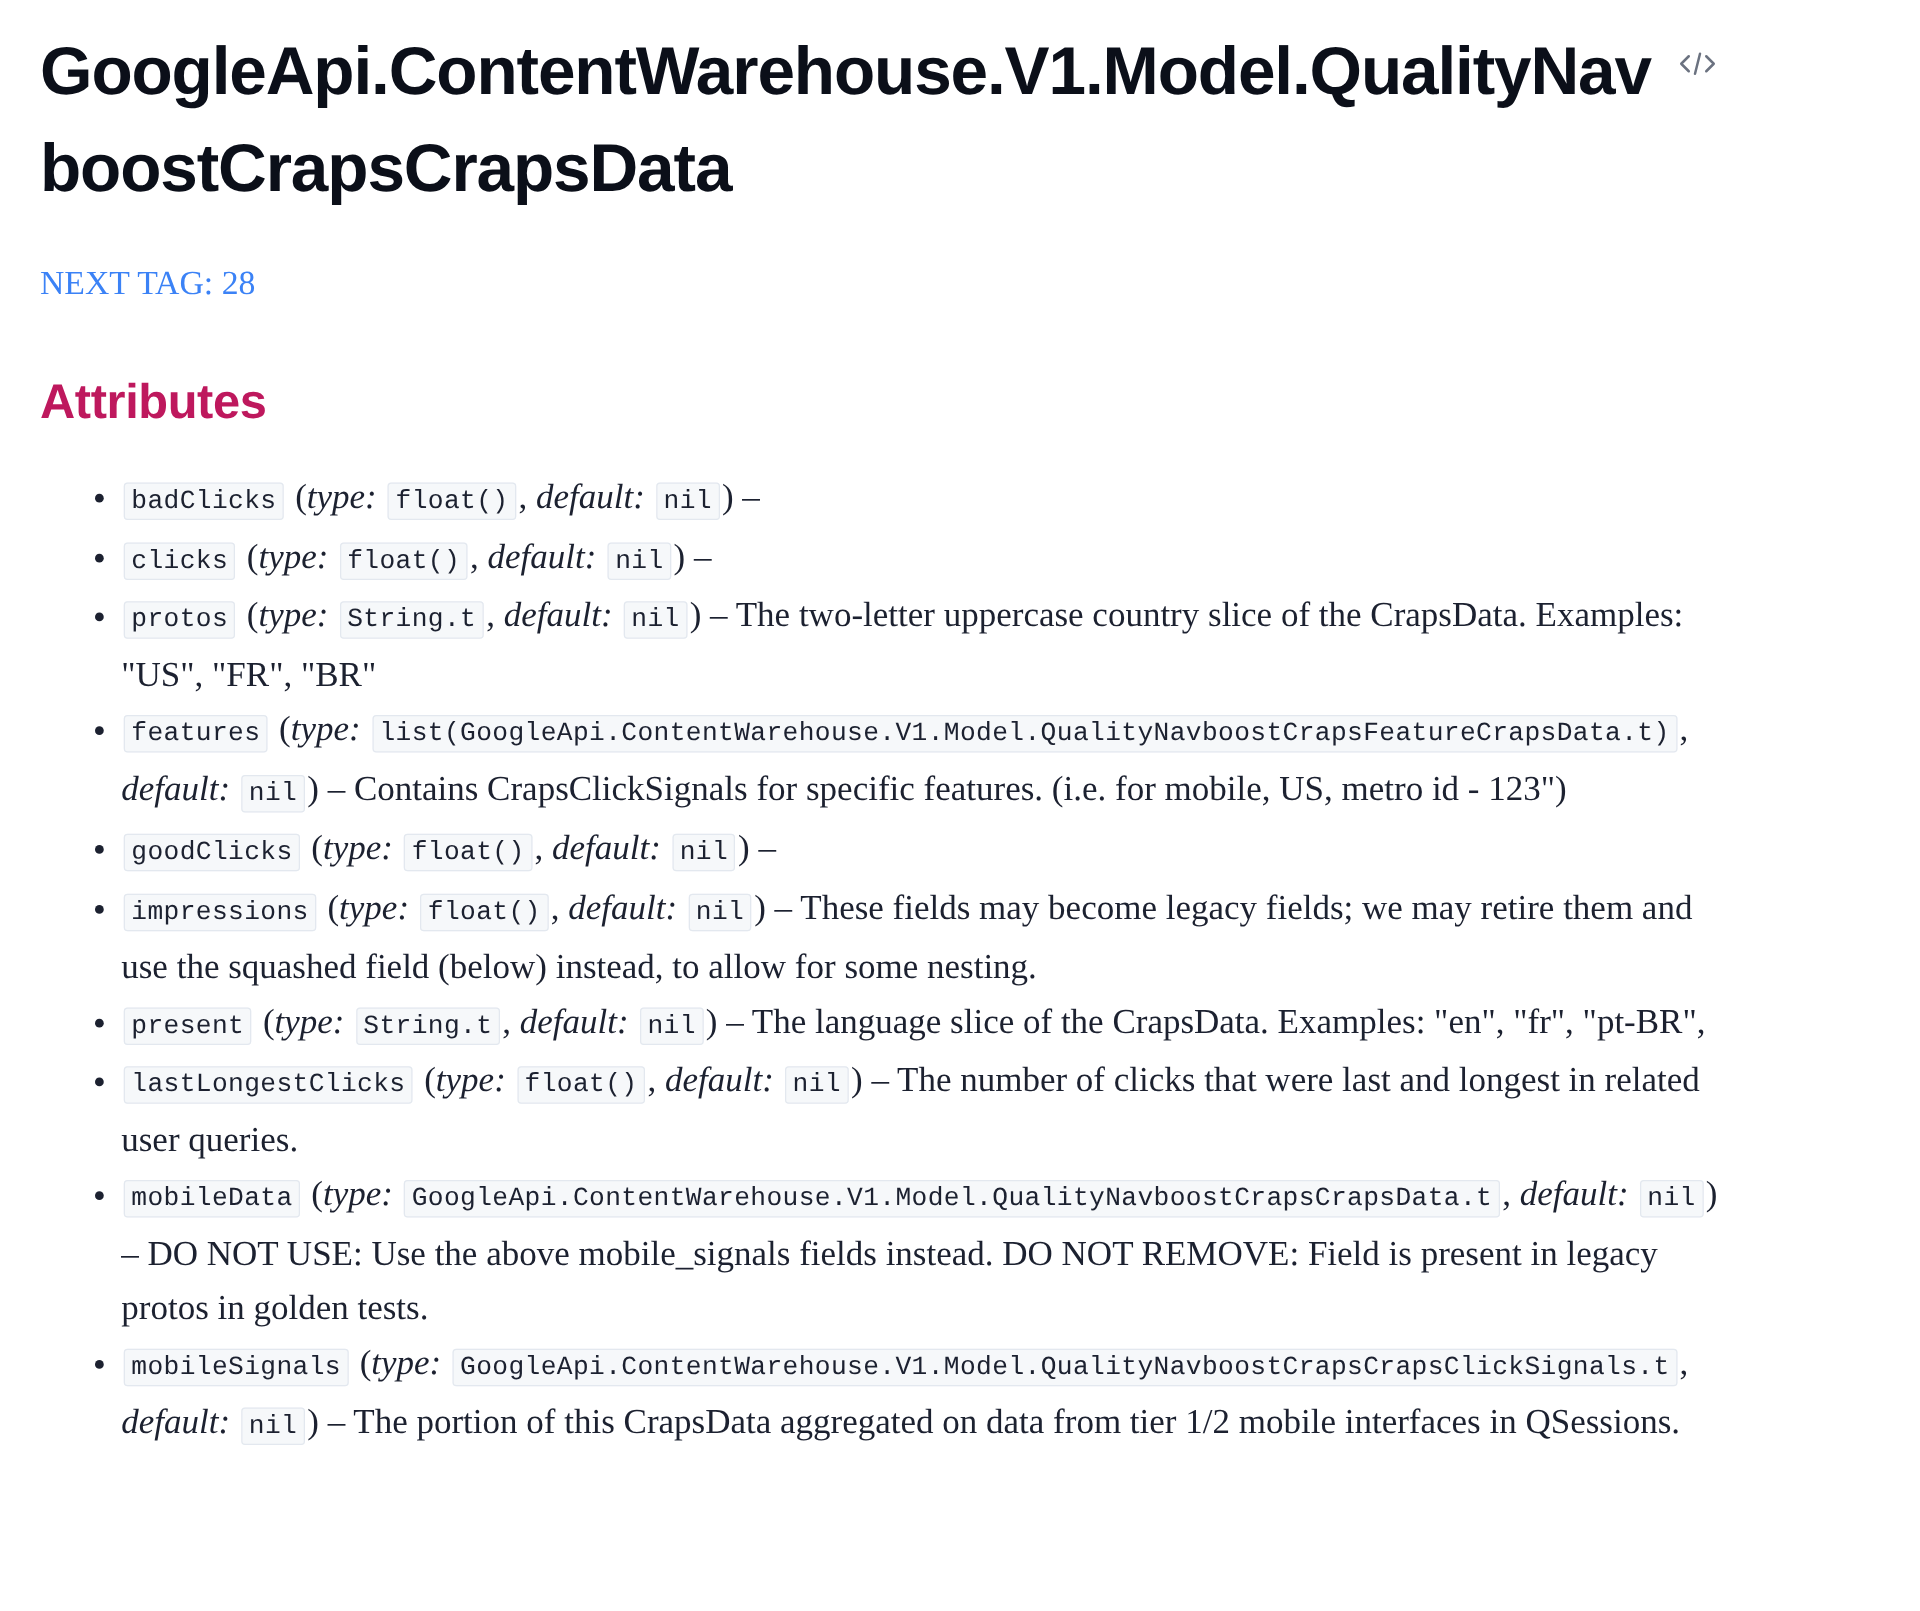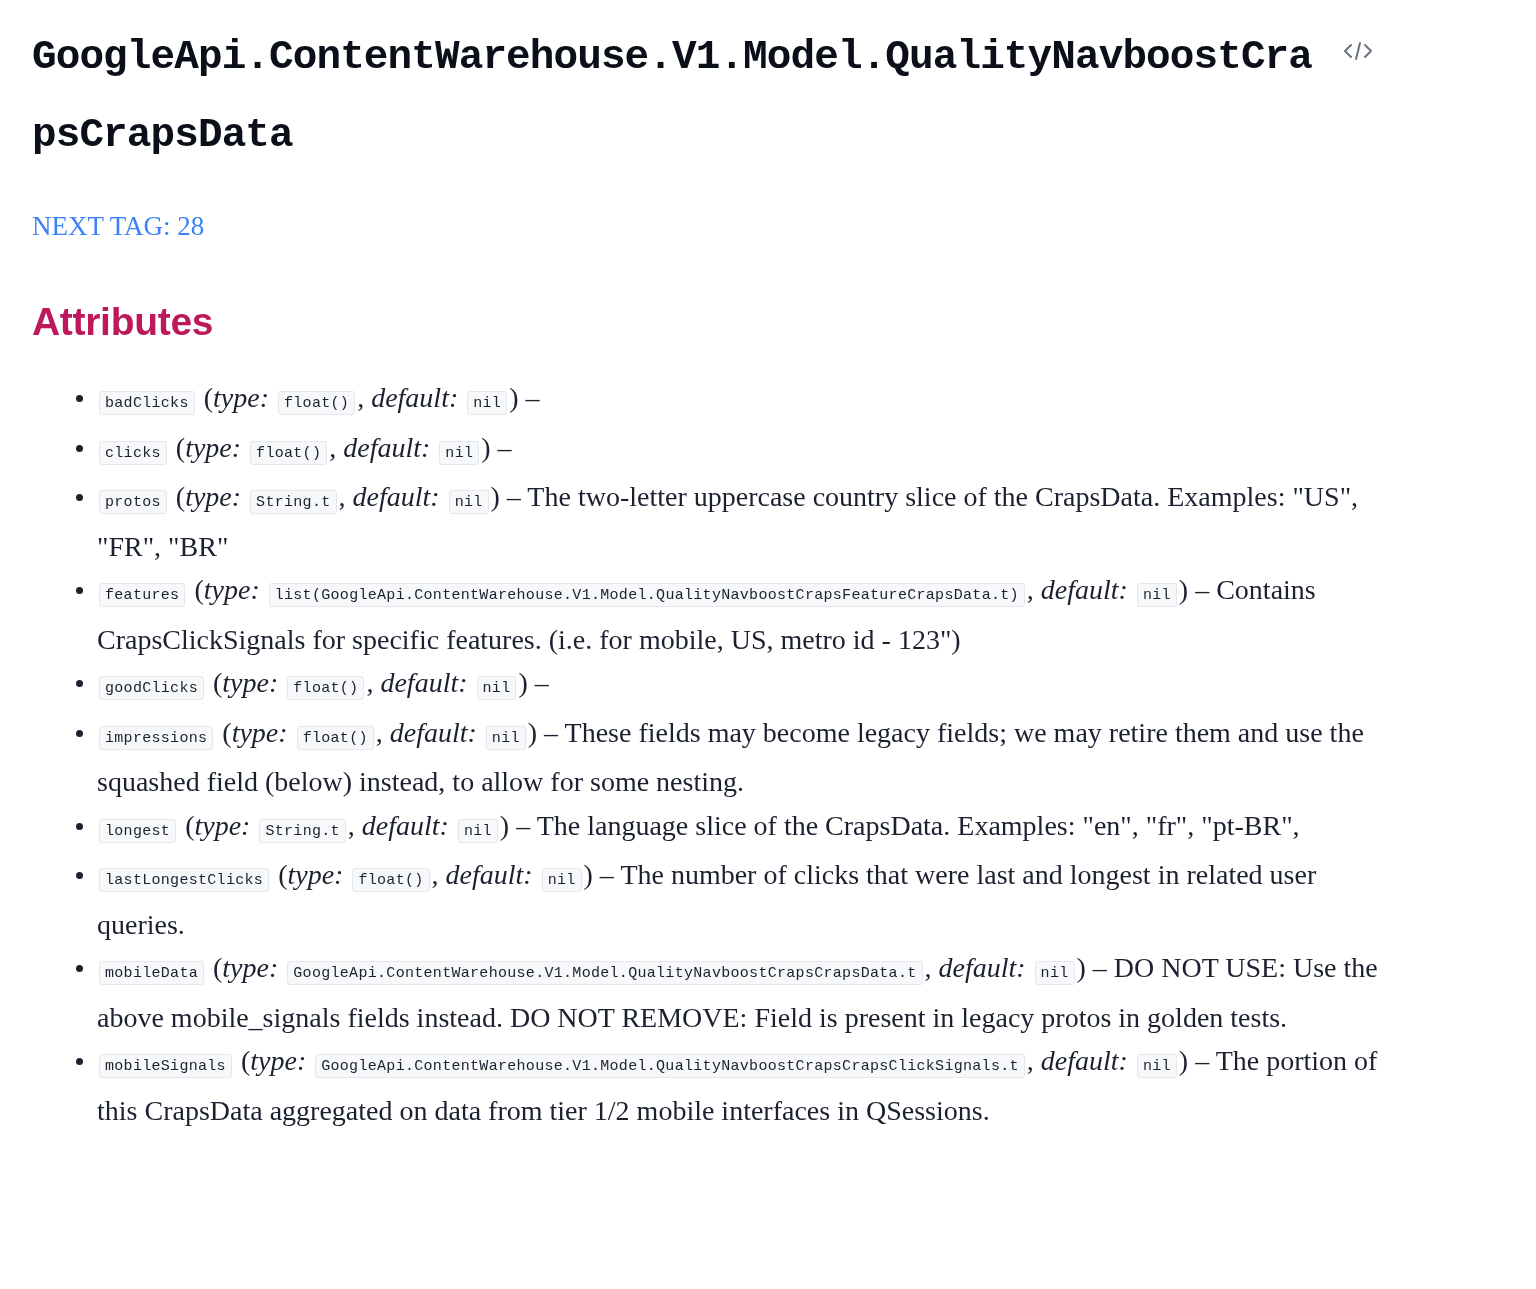--- a/index.html
+++ b/index.html
@@ -17,23 +17,23 @@
       padding: 18px 32px 0 32px;
       width: 1350px;
       box-sizing: content-box;
     }
     .title-row {
       position: relative;
       width: 1350px;
     }
     h1.module-title {
       margin: 0;
-      font-family: Liberation Mono, monospace;
+      font-family: Liberation Sans, sans-serif;
       font-weight: 700;
-      font-size: 41px;
+      font-size: 54px;
       line-height: 78px;
       letter-spacing: -0.9px;
       color: #0b0f19;
       width: 1290px;
       word-break: break-all;
     }
     .source-link {
       position: absolute;
       left: 1306px;
       top: 18px;
@@ -80,21 +80,21 @@
       position: absolute;
       left: -21px;
       top: 19px;
       width: 7px;
       height: 7px;
       border-radius: 50%;
       background: #1c2130;
     }
     code.inline {
       font-family: "Liberation Mono", "DejaVu Sans Mono", monospace;
-      font-size: 15px;
+      font-size: 21px;
       background: #f6f8fa;
       border: 1px solid #e3e8ef;
       border-radius: 3px;
       padding: 3px 5px 2px 5px;
       color: #1c2130;
       letter-spacing: 0.3px;
       margin: 0 2px;
     }
     em.label {
       font-style: italic;
@@ -123,19 +123,19 @@
 
   <h2 class="section-title">Attributes</h2>
 
   <ul class="attr-list" id="attr-list">
       <li><code class="inline">badClicks</code> (<em class="label">type:</em> <code class="inline">float()</code>, <em class="label">default:</em> <code class="inline">nil</code>) – <span class="desc"></span></li>
       <li><code class="inline">clicks</code> (<em class="label">type:</em> <code class="inline">float()</code>, <em class="label">default:</em> <code class="inline">nil</code>) – <span class="desc"></span></li>
       <li><code class="inline">protos</code> (<em class="label">type:</em> <code class="inline">String.t</code>, <em class="label">default:</em> <code class="inline">nil</code>) – <span class="desc">The two-letter uppercase country slice of the CrapsData. Examples: "US", "FR", "BR"</span></li>
       <li><code class="inline">features</code> (<em class="label">type:</em> <code class="inline">list(GoogleApi.ContentWarehouse.V1.Model.QualityNavboostCrapsFeatureCrapsData.t)</code>, <em class="label">default:</em> <code class="inline">nil</code>) – <span class="desc">Contains CrapsClickSignals for specific features. (i.e. for mobile, US, metro id - 123")</span></li>
       <li><code class="inline">goodClicks</code> (<em class="label">type:</em> <code class="inline">float()</code>, <em class="label">default:</em> <code class="inline">nil</code>) – <span class="desc"></span></li>
       <li><code class="inline">impressions</code> (<em class="label">type:</em> <code class="inline">float()</code>, <em class="label">default:</em> <code class="inline">nil</code>) – <span class="desc">These fields may become legacy fields; we may retire them and use the squashed field (below) instead, to allow for some nesting.</span></li>
-      <li><code class="inline">longest</code> (<em class="label">type:</em> <code class="inline">String.t</code>, <em class="label">default:</em> <code class="inline">nil</code>) – <span class="desc">The language slice of the CrapsData. Examples: "en", "fr", "pt-BR",</span></li>
+      <li><code class="inline">present</code> (<em class="label">type:</em> <code class="inline">String.t</code>, <em class="label">default:</em> <code class="inline">nil</code>) – <span class="desc">The language slice of the CrapsData. Examples: "en", "fr", "pt-BR",</span></li>
       <li><code class="inline">lastLongestClicks</code> (<em class="label">type:</em> <code class="inline">float()</code>, <em class="label">default:</em> <code class="inline">nil</code>) – <span class="desc">The number of clicks that were last and longest in related user queries.</span></li>
       <li><code class="inline">mobileData</code> (<em class="label">type:</em> <code class="inline">GoogleApi.ContentWarehouse.V1.Model.QualityNavboostCrapsCrapsData.t</code>, <em class="label">default:</em> <code class="inline">nil</code>) – <span class="desc">DO NOT USE: Use the above mobile_signals fields instead. DO NOT REMOVE: Field is present in legacy protos in golden tests.</span></li>
       <li><code class="inline">mobileSignals</code> (<em class="label">type:</em> <code class="inline">GoogleApi.ContentWarehouse.V1.Model.QualityNavboostCrapsCrapsClickSignals.t</code>, <em class="label">default:</em> <code class="inline">nil</code>) – <span class="desc">The portion of this CrapsData aggregated on data from tier 1/2 mobile interfaces in QSessions.</span></li>
     </ul>
 
 </div>
 
 </body></html>

